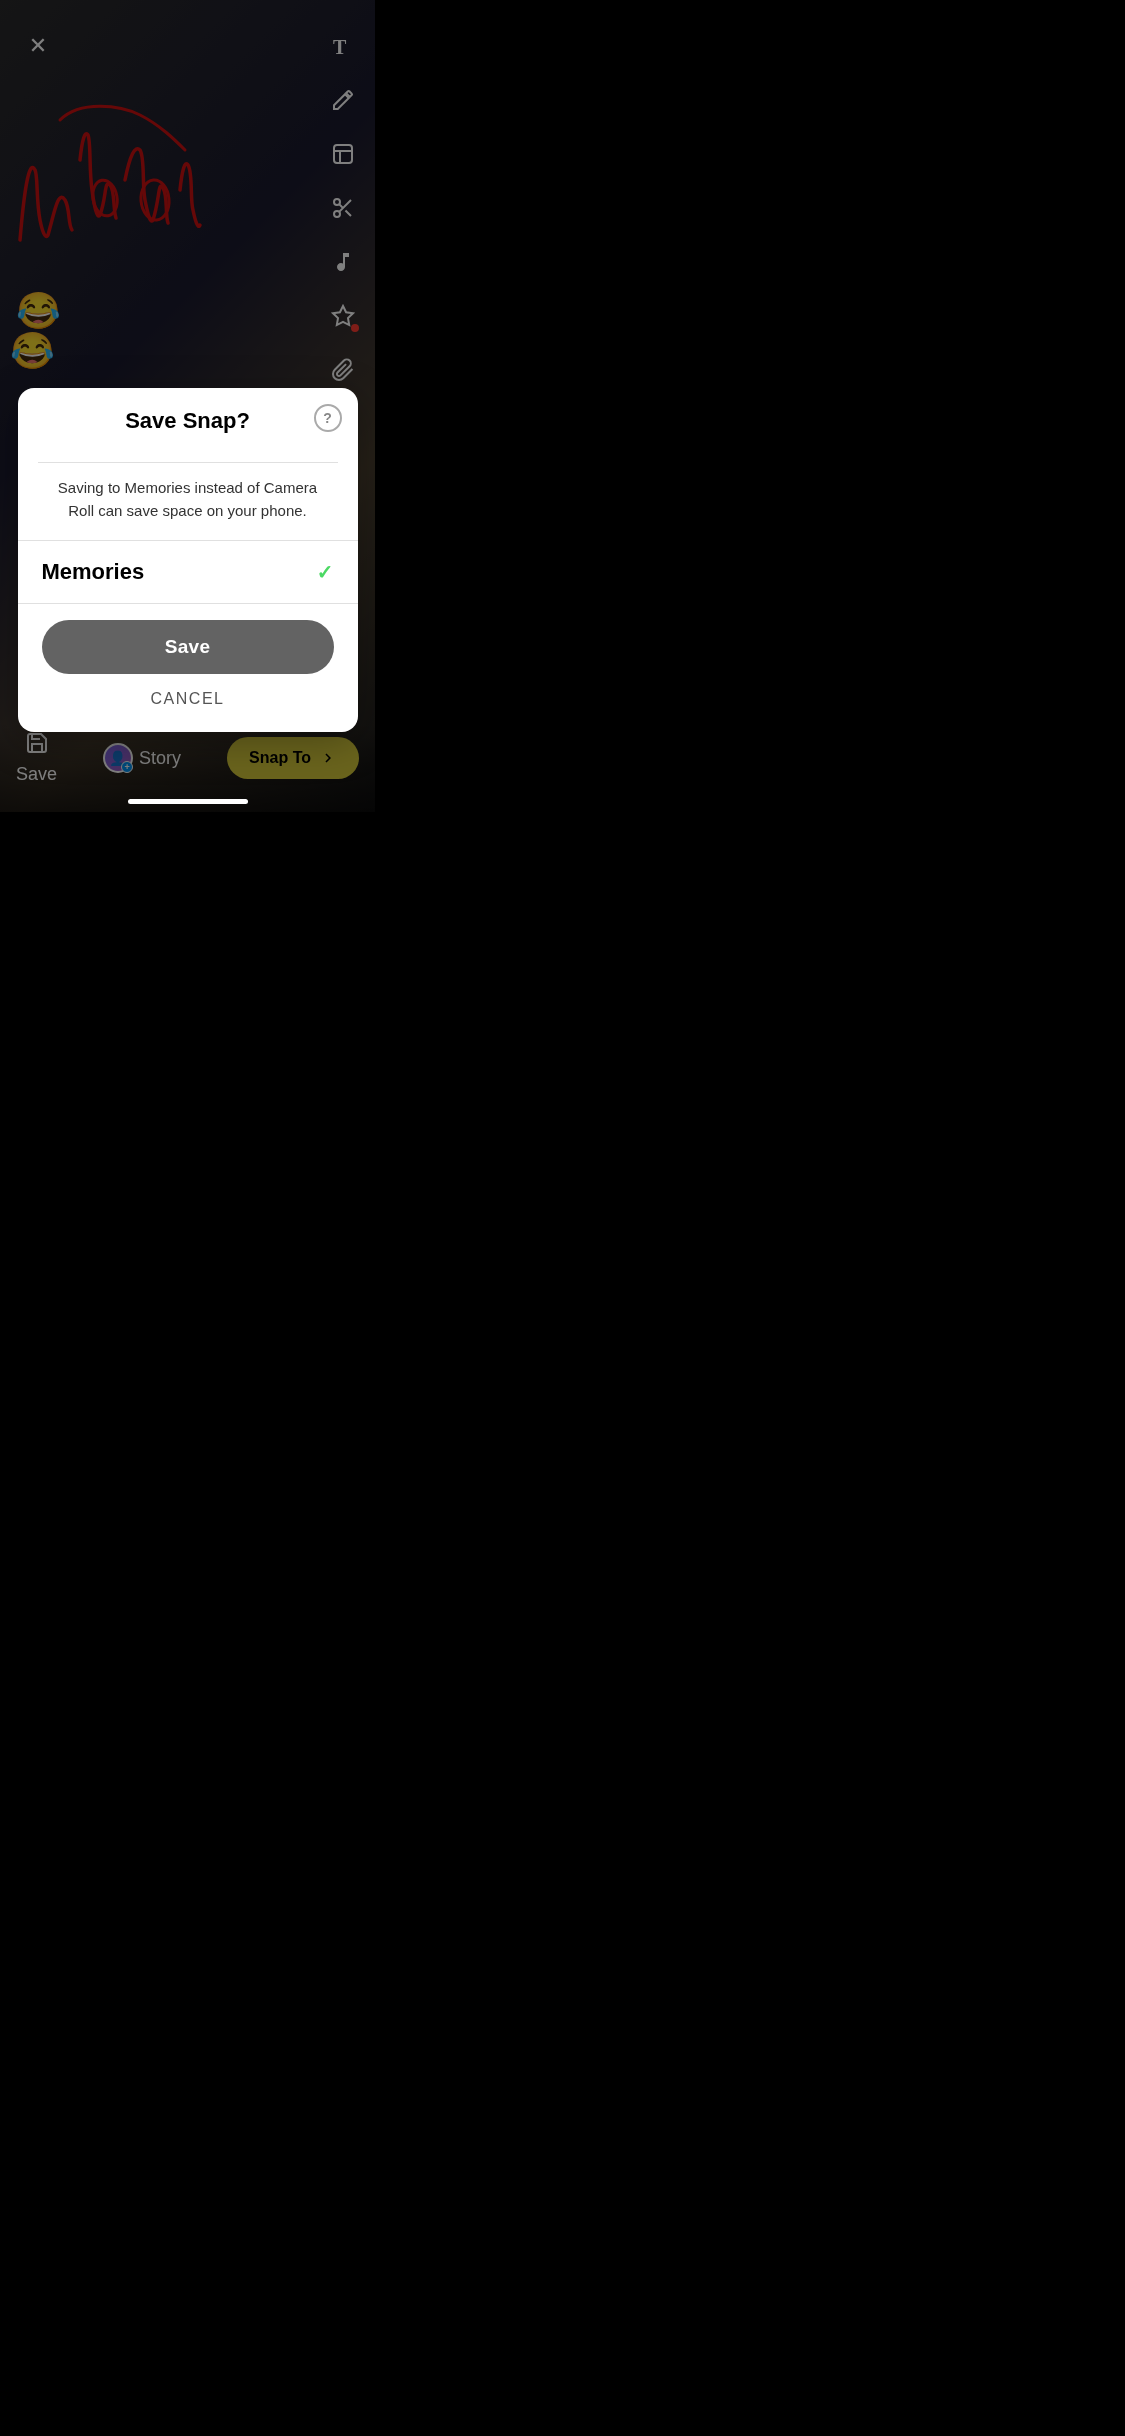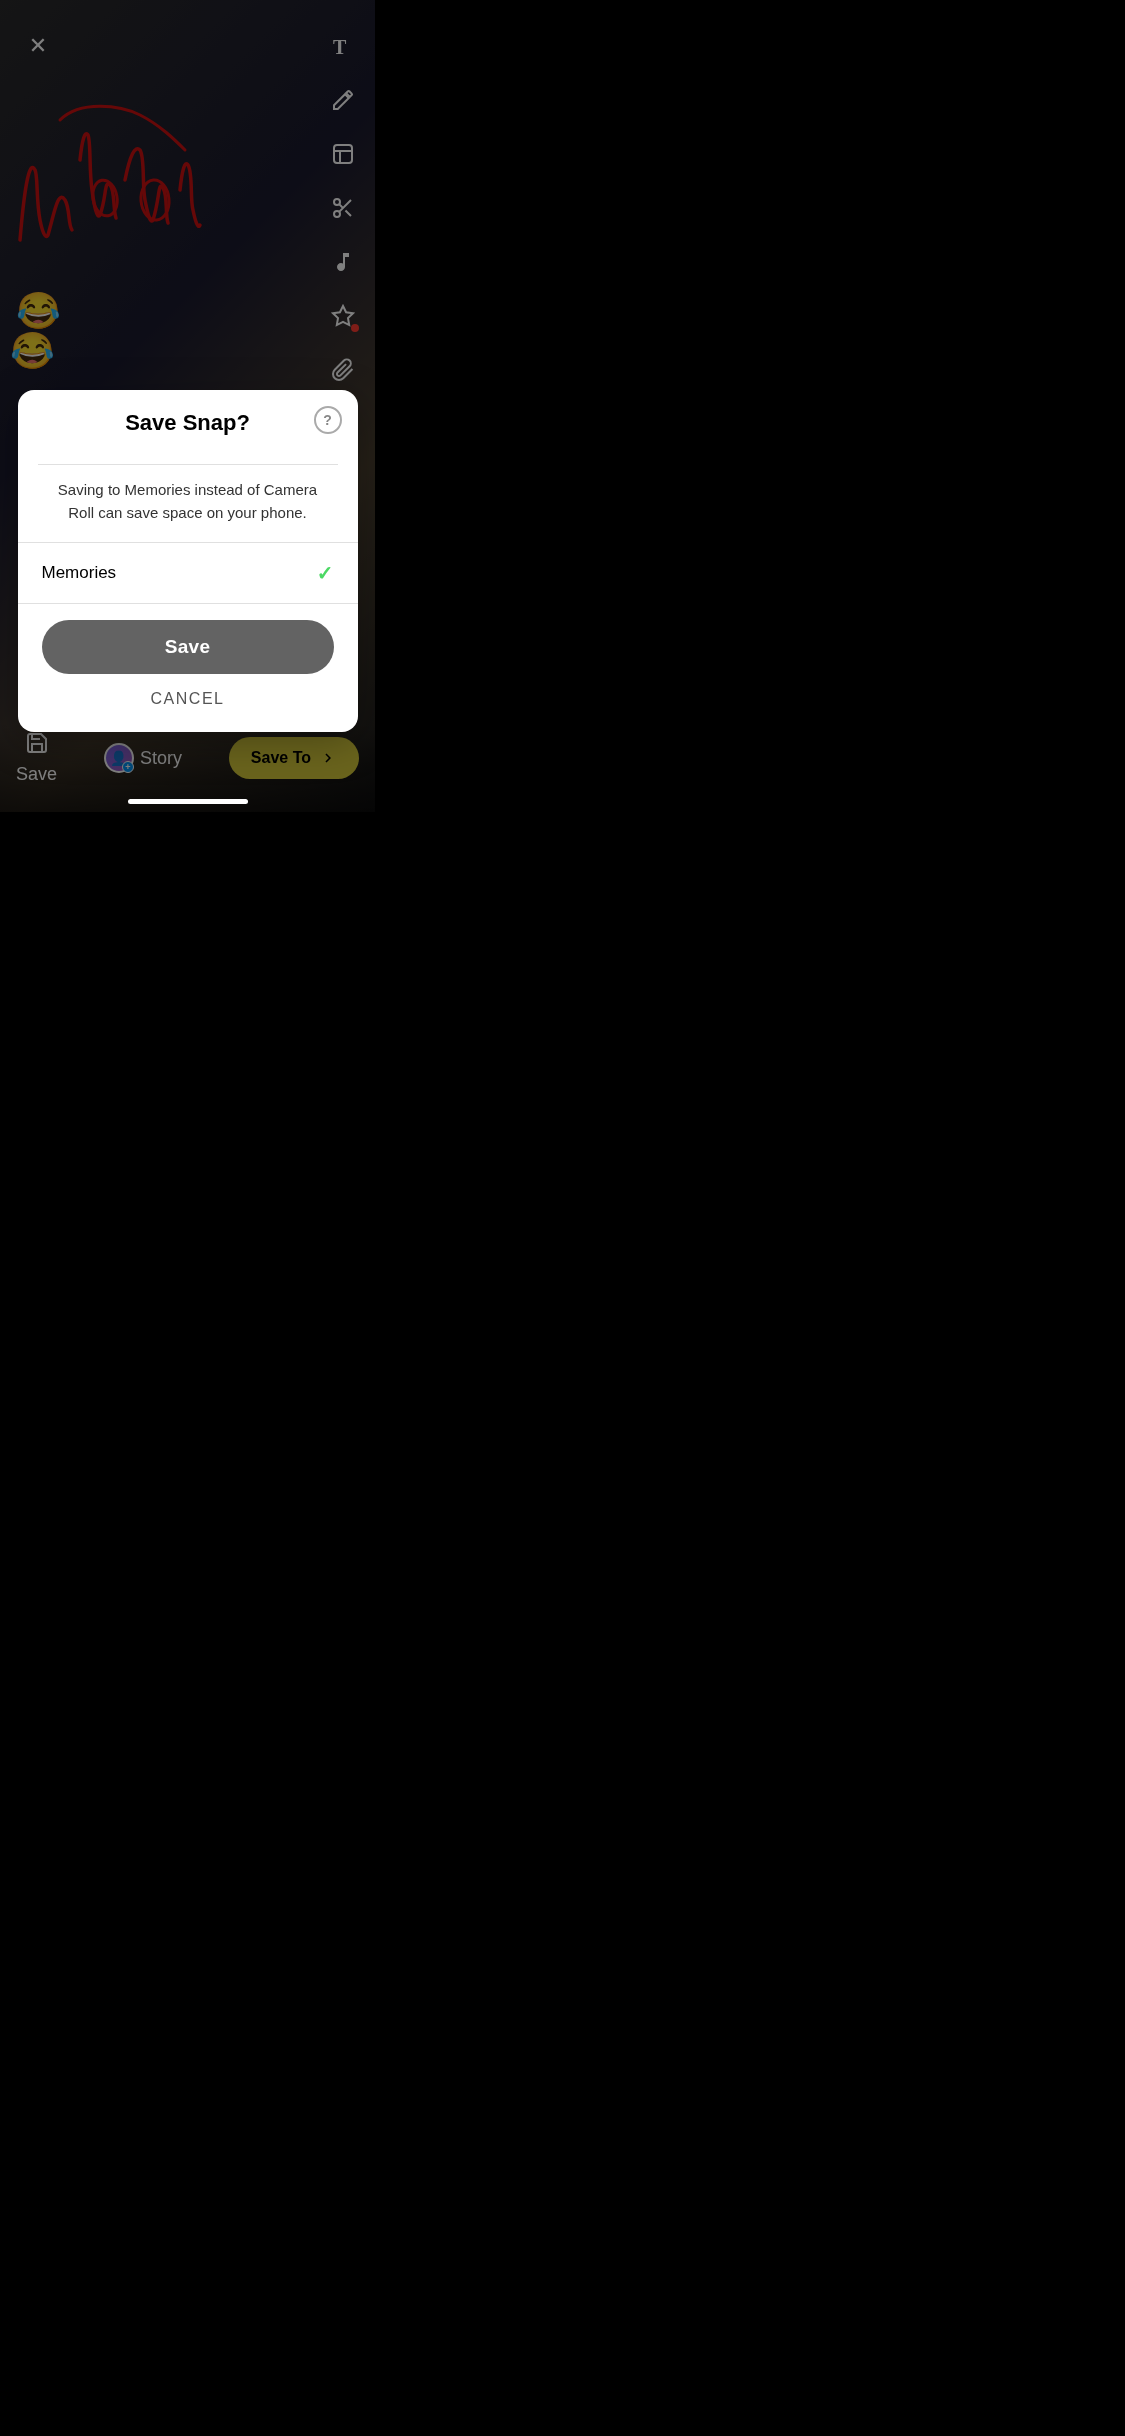--- a/index.html
+++ b/index.html
@@ -274,23 +274,23 @@
     .modal-option {
       display: flex;
       align-items: center;
       justify-content: space-between;
       padding: 18px 24px;
       border-bottom: 1px solid #e0e0e0;
       cursor: pointer;
     }
 
     .modal-option-label {
-      font-size: 17px;
+      font-size: 22px;
       color: #000;
-      font-weight: 400;
+      font-weight: 700;
     }
 
     .modal-option-check {
       color: #4cd964;
       font-size: 20px;
       font-weight: bold;
     }
 
     .modal-actions {
       padding: 16px 24px 20px;
@@ -451,21 +451,21 @@
 
   <div class="story-btn">
     <div class="story-avatar">
       <span>👤</span>
       <div class="story-plus">+</div>
     </div>
     <span class="bottom-btn-label">Story</span>
   </div>
 
   <button class="send-to-btn">
-    <span>Save To</span>
+    <span>Snap To</span>
     <svg width="18" height="18" viewBox="0 0 24 24" fill="black">
         <path d="M10 6L8.59 7.41 13.17 12l-4.58 4.59L10 18l6-6-6-6z"></path>
       </svg>
   </button>
 </div>
 
 <div class="modal-overlay">
   <div class="modal-dialog">
 
     <div class="modal-header">

